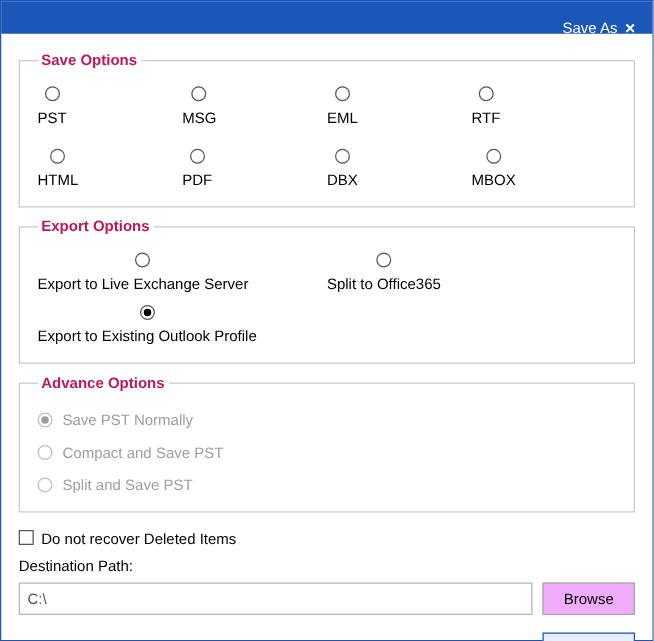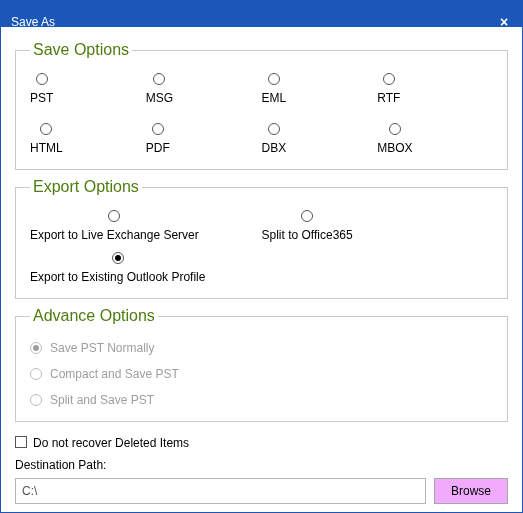--- a/index.html
+++ b/index.html
@@ -18,21 +18,21 @@
     position: relative;
     display: flex;
     flex-direction: column;
   }
   .titlebar {
     height: 26px;
     background: #1a57b8;
     color: #fff;
     display: flex;
     align-items: center;
-    justify-content: space-between;
+    justify-content: flex-end;
     padding: 16px 8px 0 10px;
     font-size: 12px;
   }
   .titlebar .title { font-weight: normal; }
   .titlebar .close {
     width: 20px;
     height: 20px;
     display: flex;
     align-items: center;
     justify-content: center;
@@ -46,24 +46,24 @@
     display: flex;
     flex-direction: column;
   }
   fieldset.group {
     border: 1px solid #c9c9c9;
     margin: 0 0 8px 0;
     padding: 10px 14px 14px 14px;
     position: relative;
   }
   fieldset.group legend {
-    font-weight: normal;
-    font-size: 16px;
+    font-weight: bold;
+    font-size: 12px;
     padding: 0 3px;
-    color: #4d7c0f;
+    color: #be185d;
   }
   .row {
     display: flex;
     margin-top: 10px;
   }
   .row.first { margin-top: 4px; }
   .col4 { width: 25%; display:flex; align-items:center; }
   .col2 { width: 50%; display:flex; align-items:center; }
   .radio-wrap {
     display: inline-flex;

